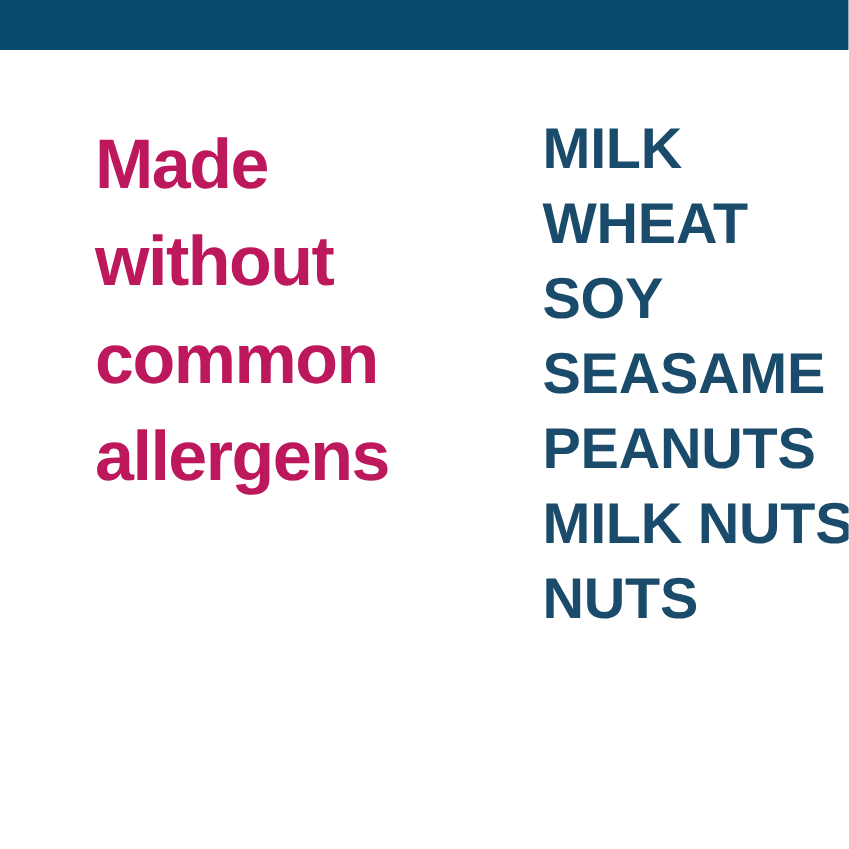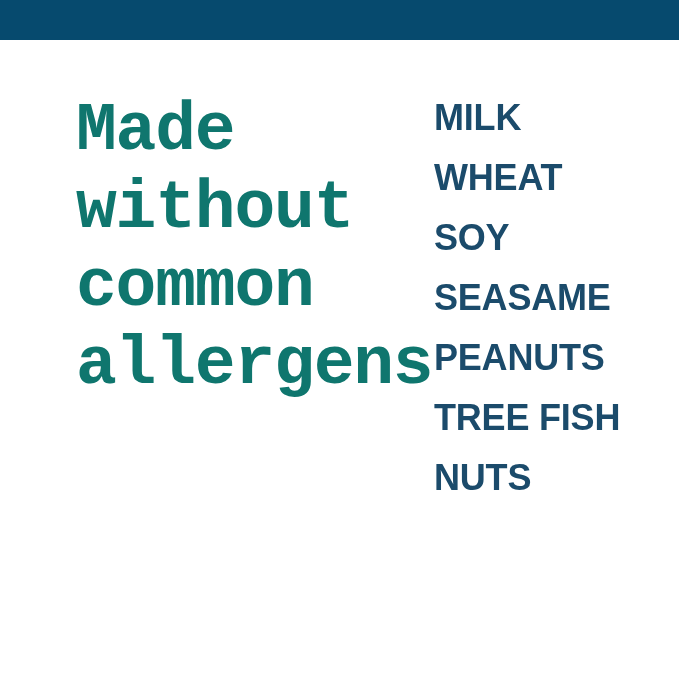--- a/index.html
+++ b/index.html
@@ -28,24 +28,24 @@
     height: 40px;
     background: #064a6e;
   }
 
   
   .headline {
     position: absolute;
     left: 76px;
     top: 92px;
     width: 330px;
-    color: #0f766e;
-    font-family: Liberation Mono, monospace;
+    color: #be185d;
+    font-family: Liberation Sans, sans-serif;
     font-weight: bold;
-    font-size: 68px;
+    font-size: 56px;
     line-height: 78px;
     letter-spacing: -1.2px;
     white-space: pre-line;
   }
 
   
   .allergen-list {
     position: absolute;
     left: 434px;
     top: 96px;
@@ -53,21 +53,21 @@
     margin: 0;
     padding: 0;
     list-style: none;
   }
   .allergen-item {
     height: 60px;
     line-height: 44px;
     color: #1b4b6b;
     font-family: "Liberation Sans", sans-serif;
     font-weight: bold;
-    font-size: 36px;
+    font-size: 46px;
     letter-spacing: -0.2px;
     white-space: nowrap;
   }
 
   
   .logo {
     position: absolute;
     left: 78px;
     top: 566px;
     width: 170px;
@@ -106,18 +106,18 @@
   <div class="top-bar"></div>
 
   <div class="headline">Made without common allergens</div>
 
   <ul class="allergen-list">
     <li class="allergen-item">MILK</li>
     <li class="allergen-item">WHEAT</li>
     <li class="allergen-item">SOY</li>
     <li class="allergen-item">SEASAME</li>
     <li class="allergen-item">PEANUTS</li>
-    <li class="allergen-item">TREE FISH</li>
+    <li class="allergen-item">MILK NUTS</li>
     <li class="allergen-item">NUTS</li>
   </ul>
 
 
 </div>
 
 </body></html>

